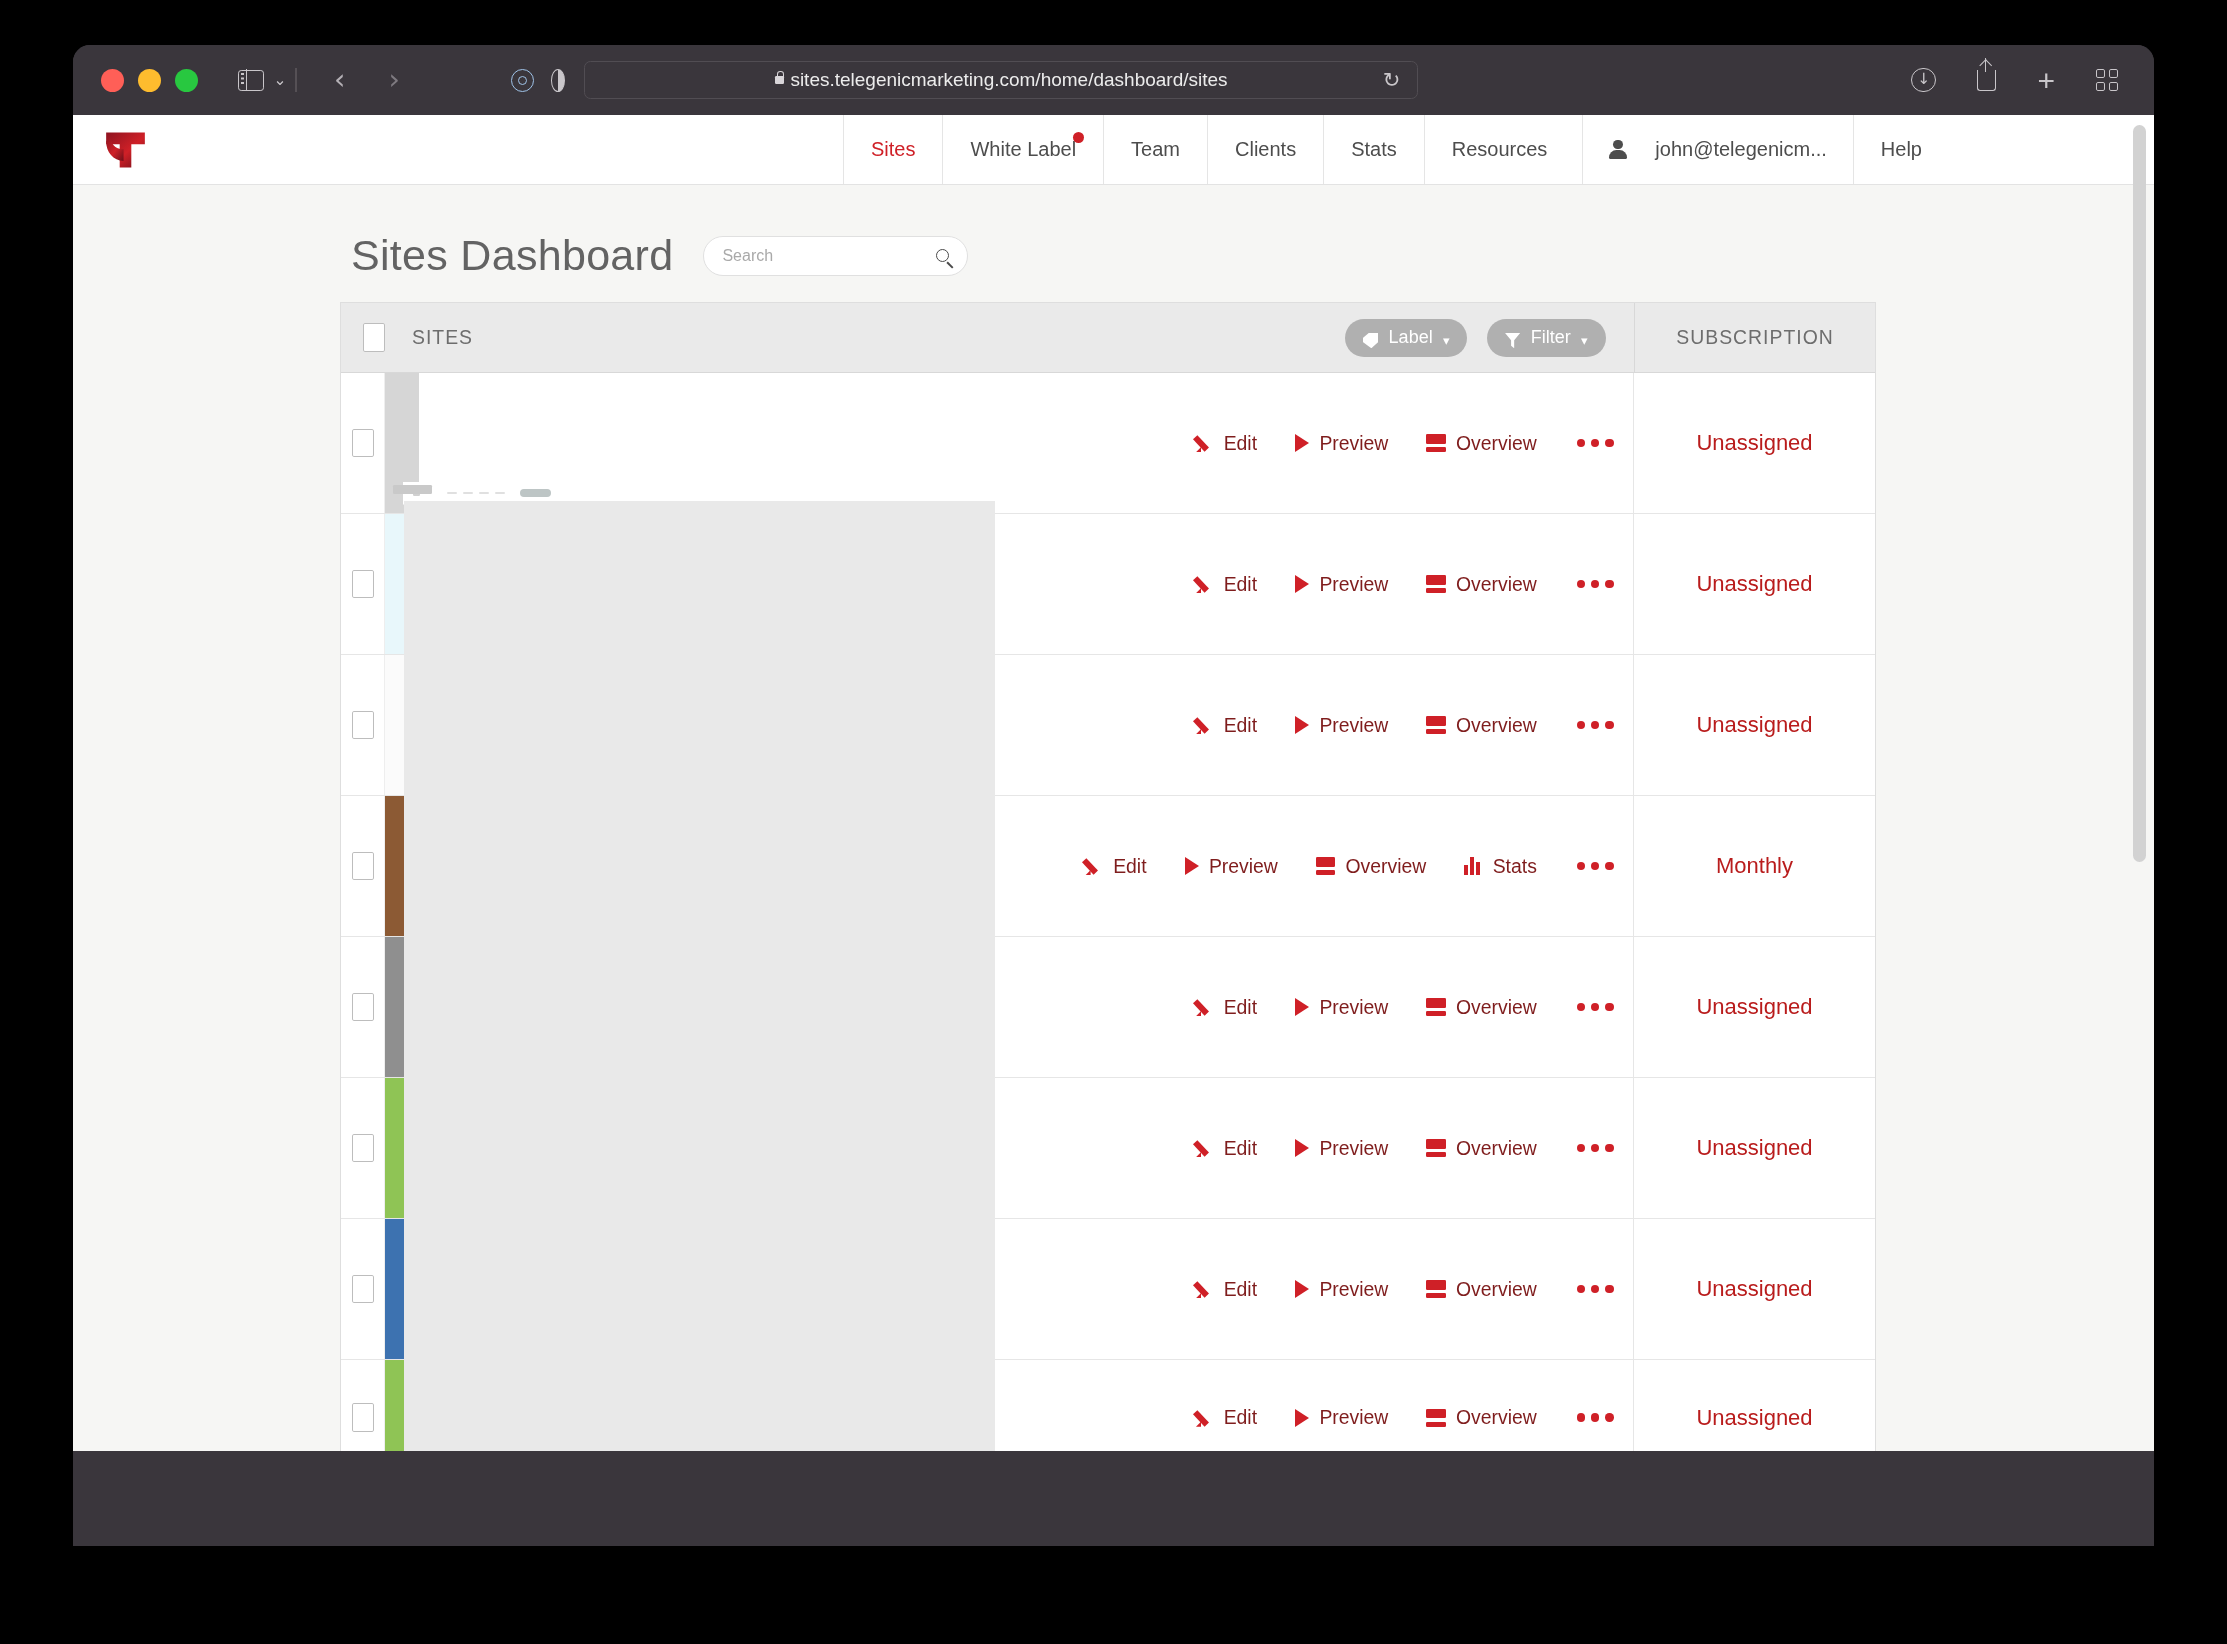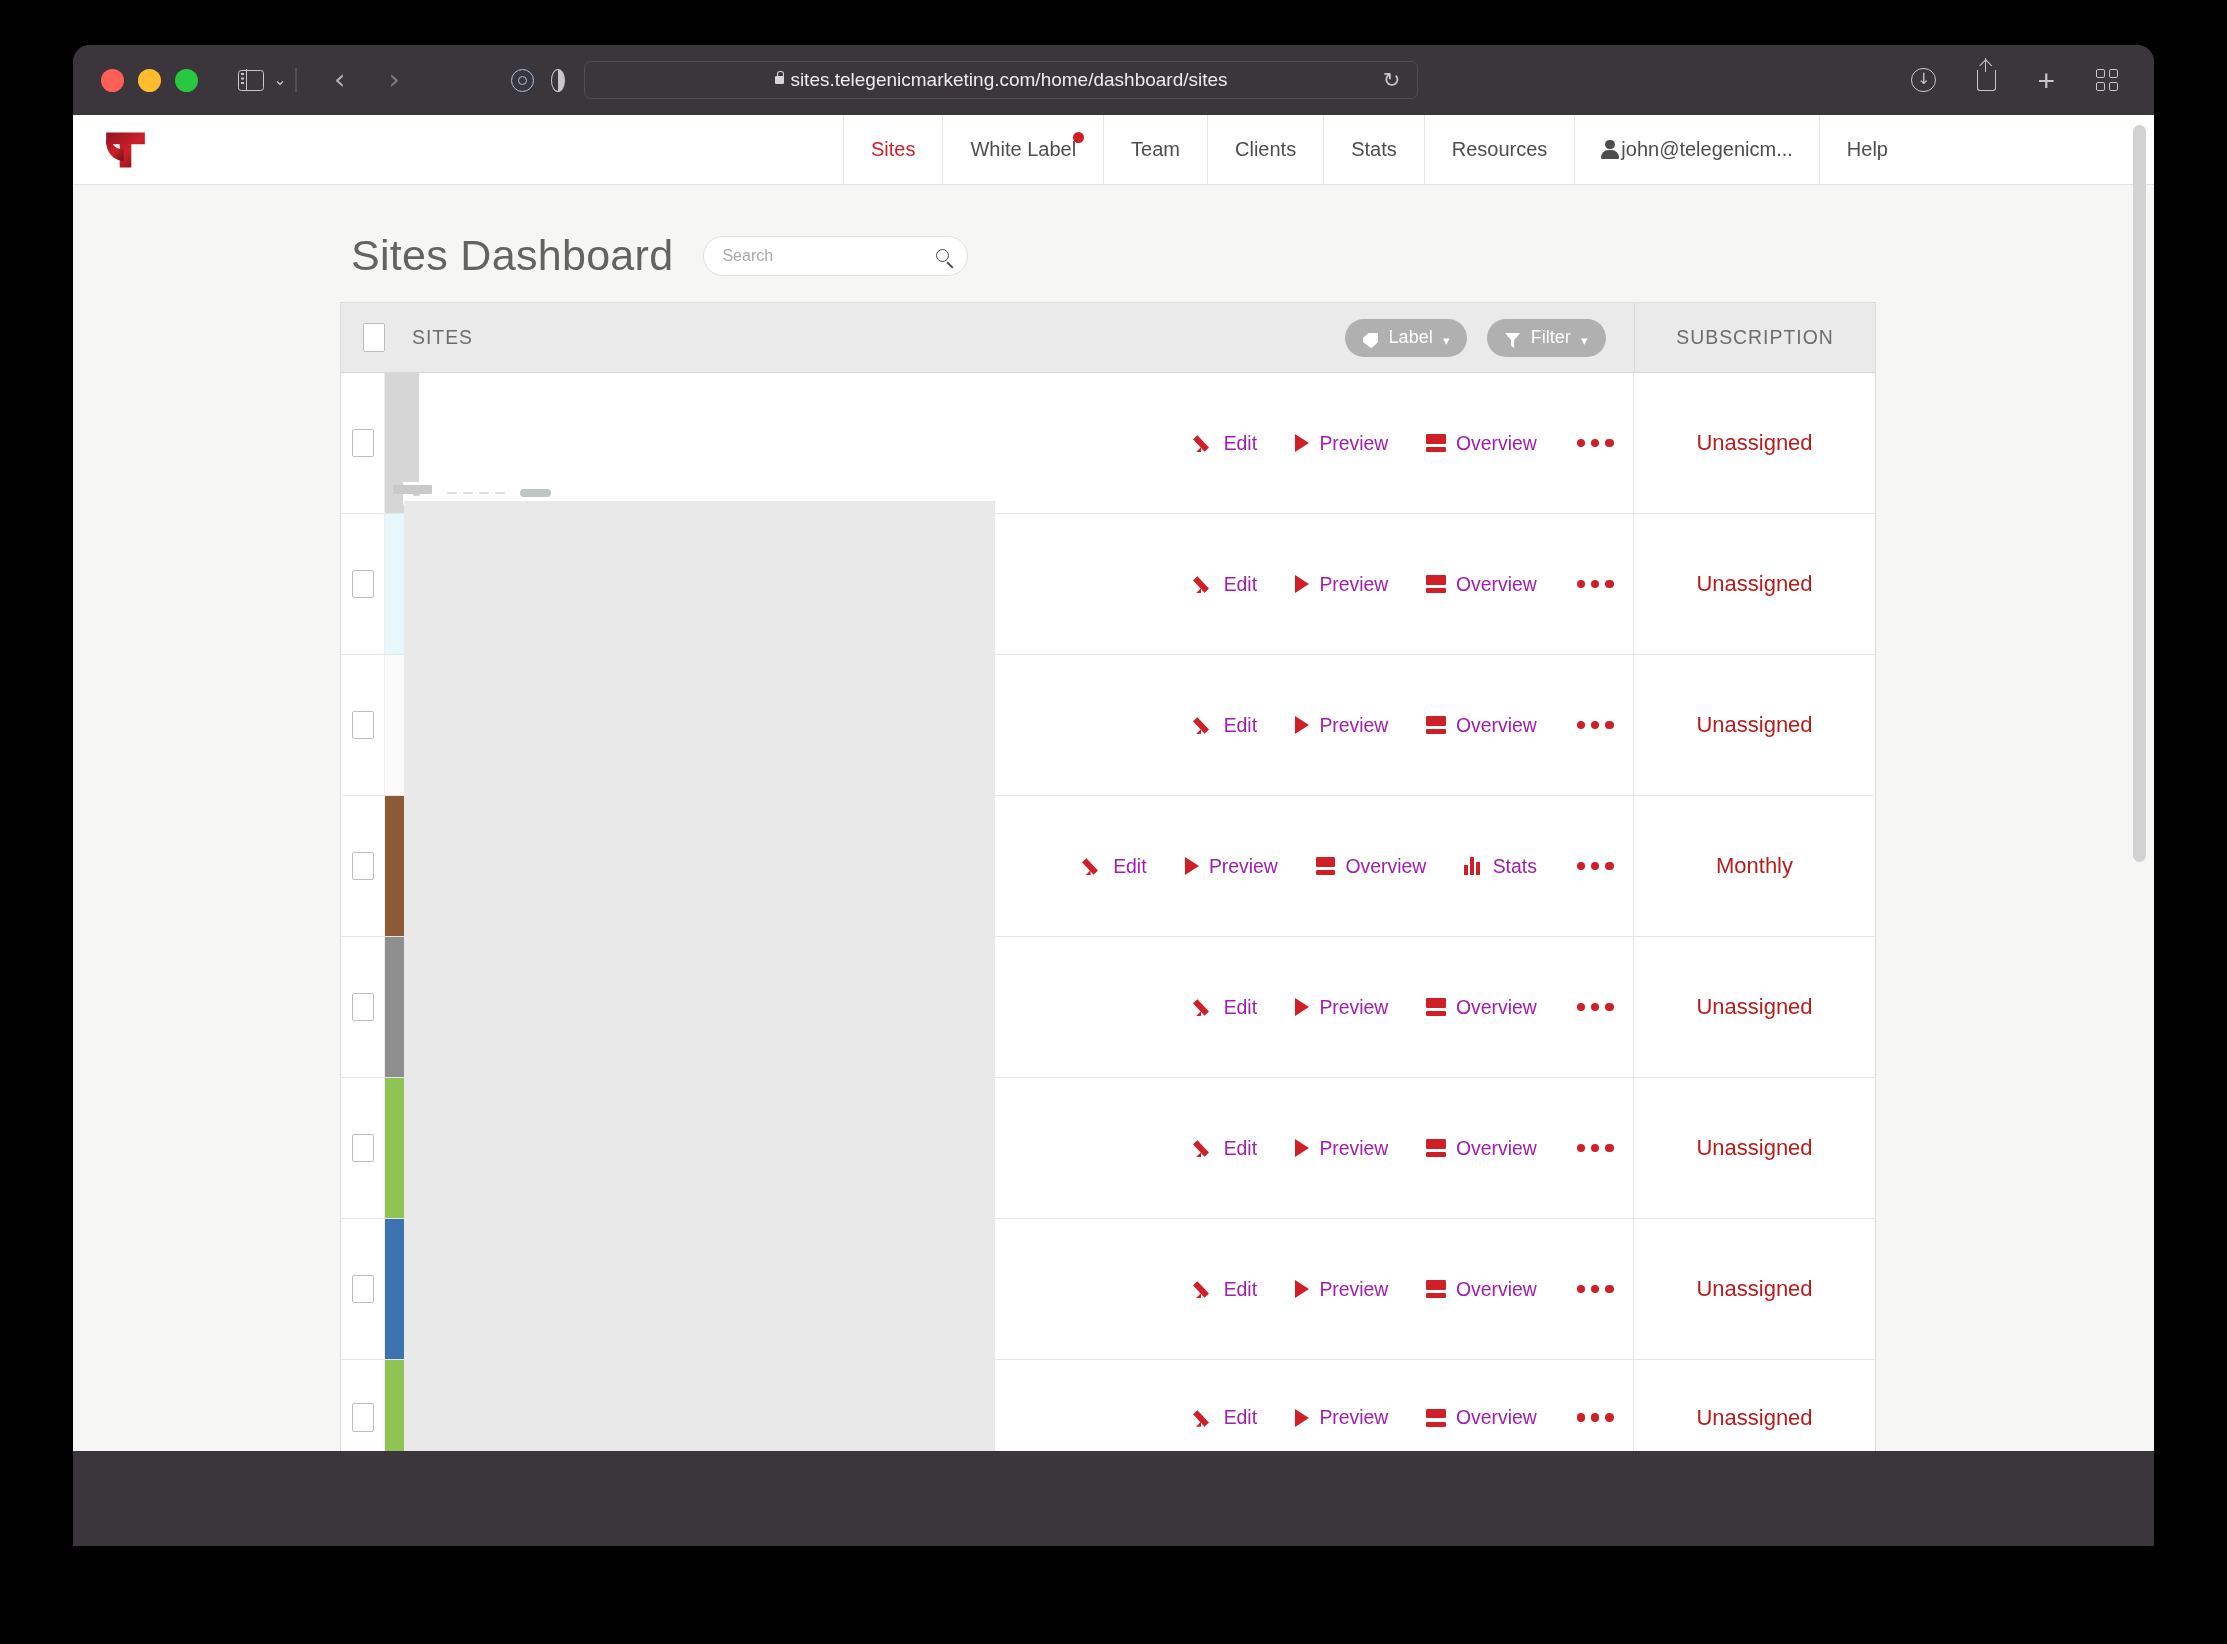--- a/index.html
+++ b/index.html
@@ -192,21 +192,21 @@
   .nav-item {
     display: flex; align-items: center; justify-content: center;
     padding: 0 27px;
     border-left: 0.6px solid #e5e5e5;
     font-size: 20px;
     color: #4d4d4d;
     position: relative;
     white-space: nowrap;
   }
   .nav-item.active { color: #cf2027; }
-  .nav-item.account { gap: 3px; padding: 0 26px; }
+  .nav-item.account { gap: 29px; padding: 0 26px; margin-left: 8px; }
   .nav-item.last { border-right: none; }
   .dot-badge {
     position: absolute;
     top: 17px; right: 19.4px;
     width: 11px; height: 11px;
     border-radius: 50%;
     background: #cf2027;
   }
   .avatar-ico {
     width: 17px; height: 19.4px; position: relative;
@@ -366,21 +366,21 @@
   .td-actions {
     flex: 0 0 auto;
     width: 502px;
     display: flex; align-items: center; justify-content: flex-end;
     gap: 0;
     border-right: 0.6px solid #e6e6e6;
     padding-right: 19.4px;
   }
   .act {
     display: flex; align-items: center; gap: 10.3px;
-    color: #a21caf; font-size: 19.4px;
+    color: #7f1d1d; font-size: 19.4px;
     margin-left: 38px;
     cursor: pointer; white-space: nowrap; justify-content: center;
   }
   .pencil-ico {
     width: 18px; height: 18px; position: relative; flex: 0 0 auto;
   }
   .pencil-ico::before {
     content: ""; position: absolute;
     left: 2.6px; top: 1.3px;
     width: 5.8px; height: 17px;

